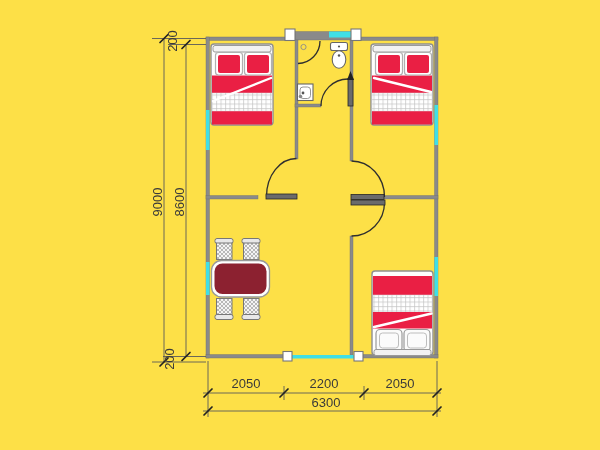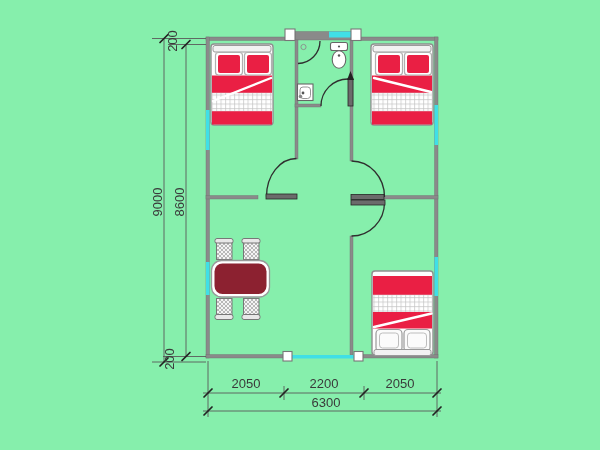--- a/index.html
+++ b/index.html
@@ -1,17 +1,17 @@
 <!DOCTYPE html>
 <html><head>
 <meta charset="utf-8">
 <style>
   html,body { margin:0; padding:0; background:#ffffff; }
   .stage {
-    position:relative; width:600px; height:450px; background:#86efac;
+    position:relative; width:600px; height:450px; background:#fde047;
     font-family:"Liberation Sans", sans-serif; overflow:hidden;
   }
   svg { display:block; }
   .wall   { fill:#8a8a8a; stroke:#6f6f6f; stroke-width:0.4; }
   .frame  { fill:#ffffff; stroke:#777777; stroke-width:1.1; }
   .arc    { fill:none; stroke:#2f2f2f; stroke-width:1.3; }
   .leaf   { fill:#6b6b6b; stroke:#262626; stroke-width:0.8; }
   .fix    { fill:#ffffff; stroke:#666666; stroke-width:1.1; }
   .fixthin{ fill:none; stroke:#8a8a8a; stroke-width:0.9; }
   .bedframe { fill:#fdfdfd; stroke:#8f8f8f; stroke-width:1.4; }

